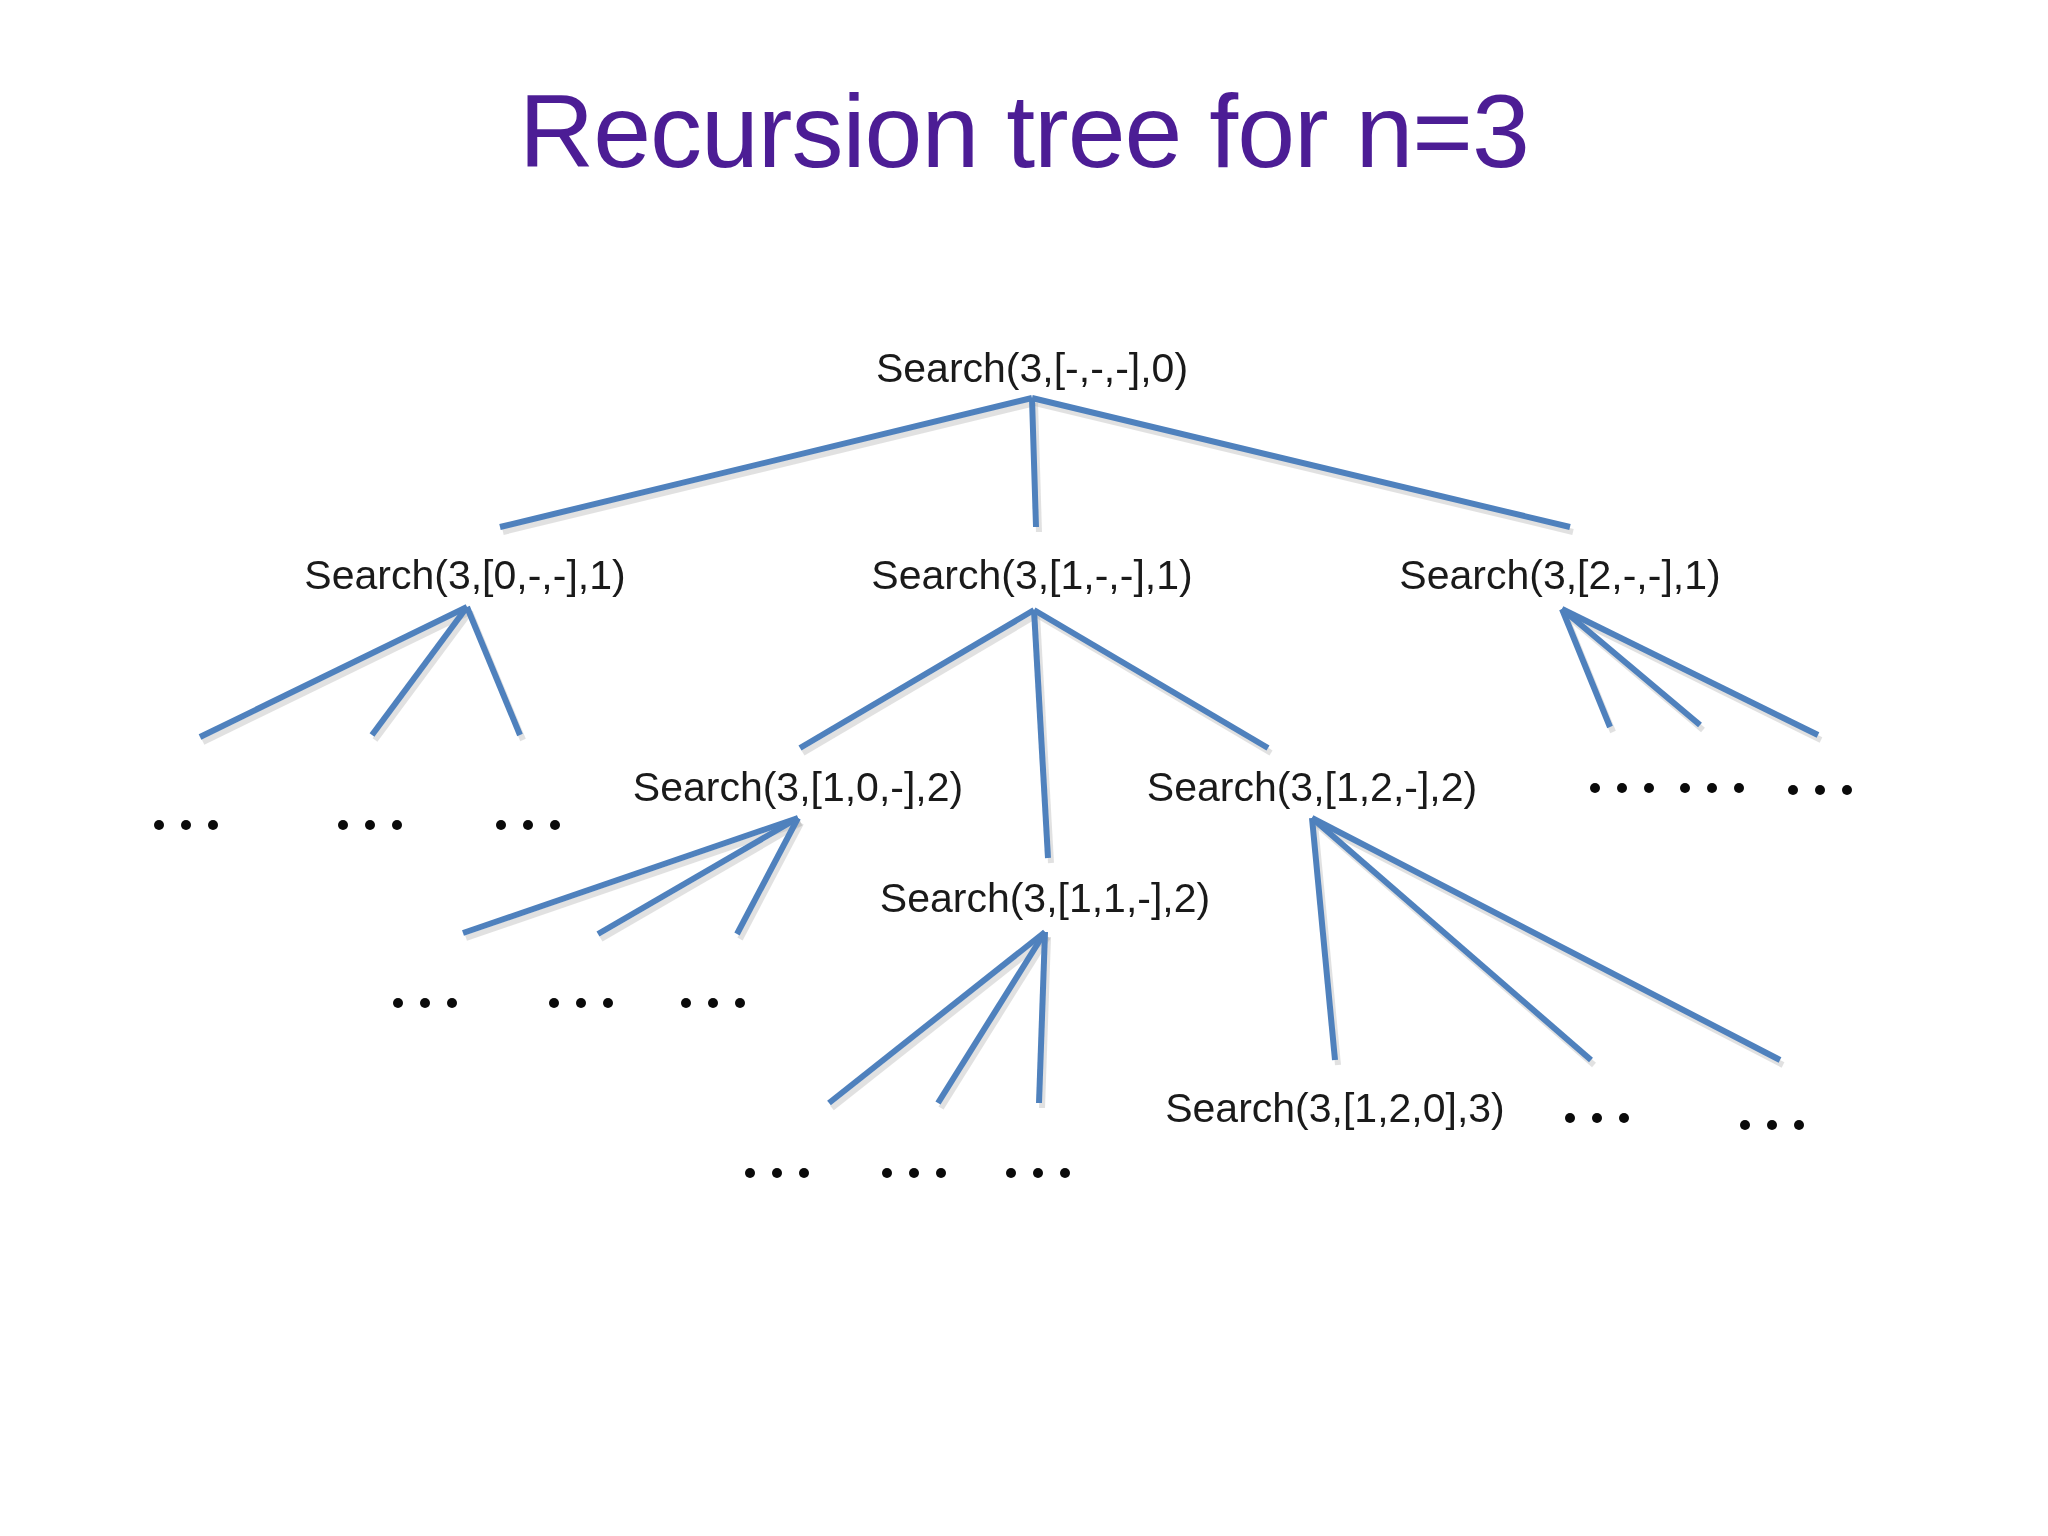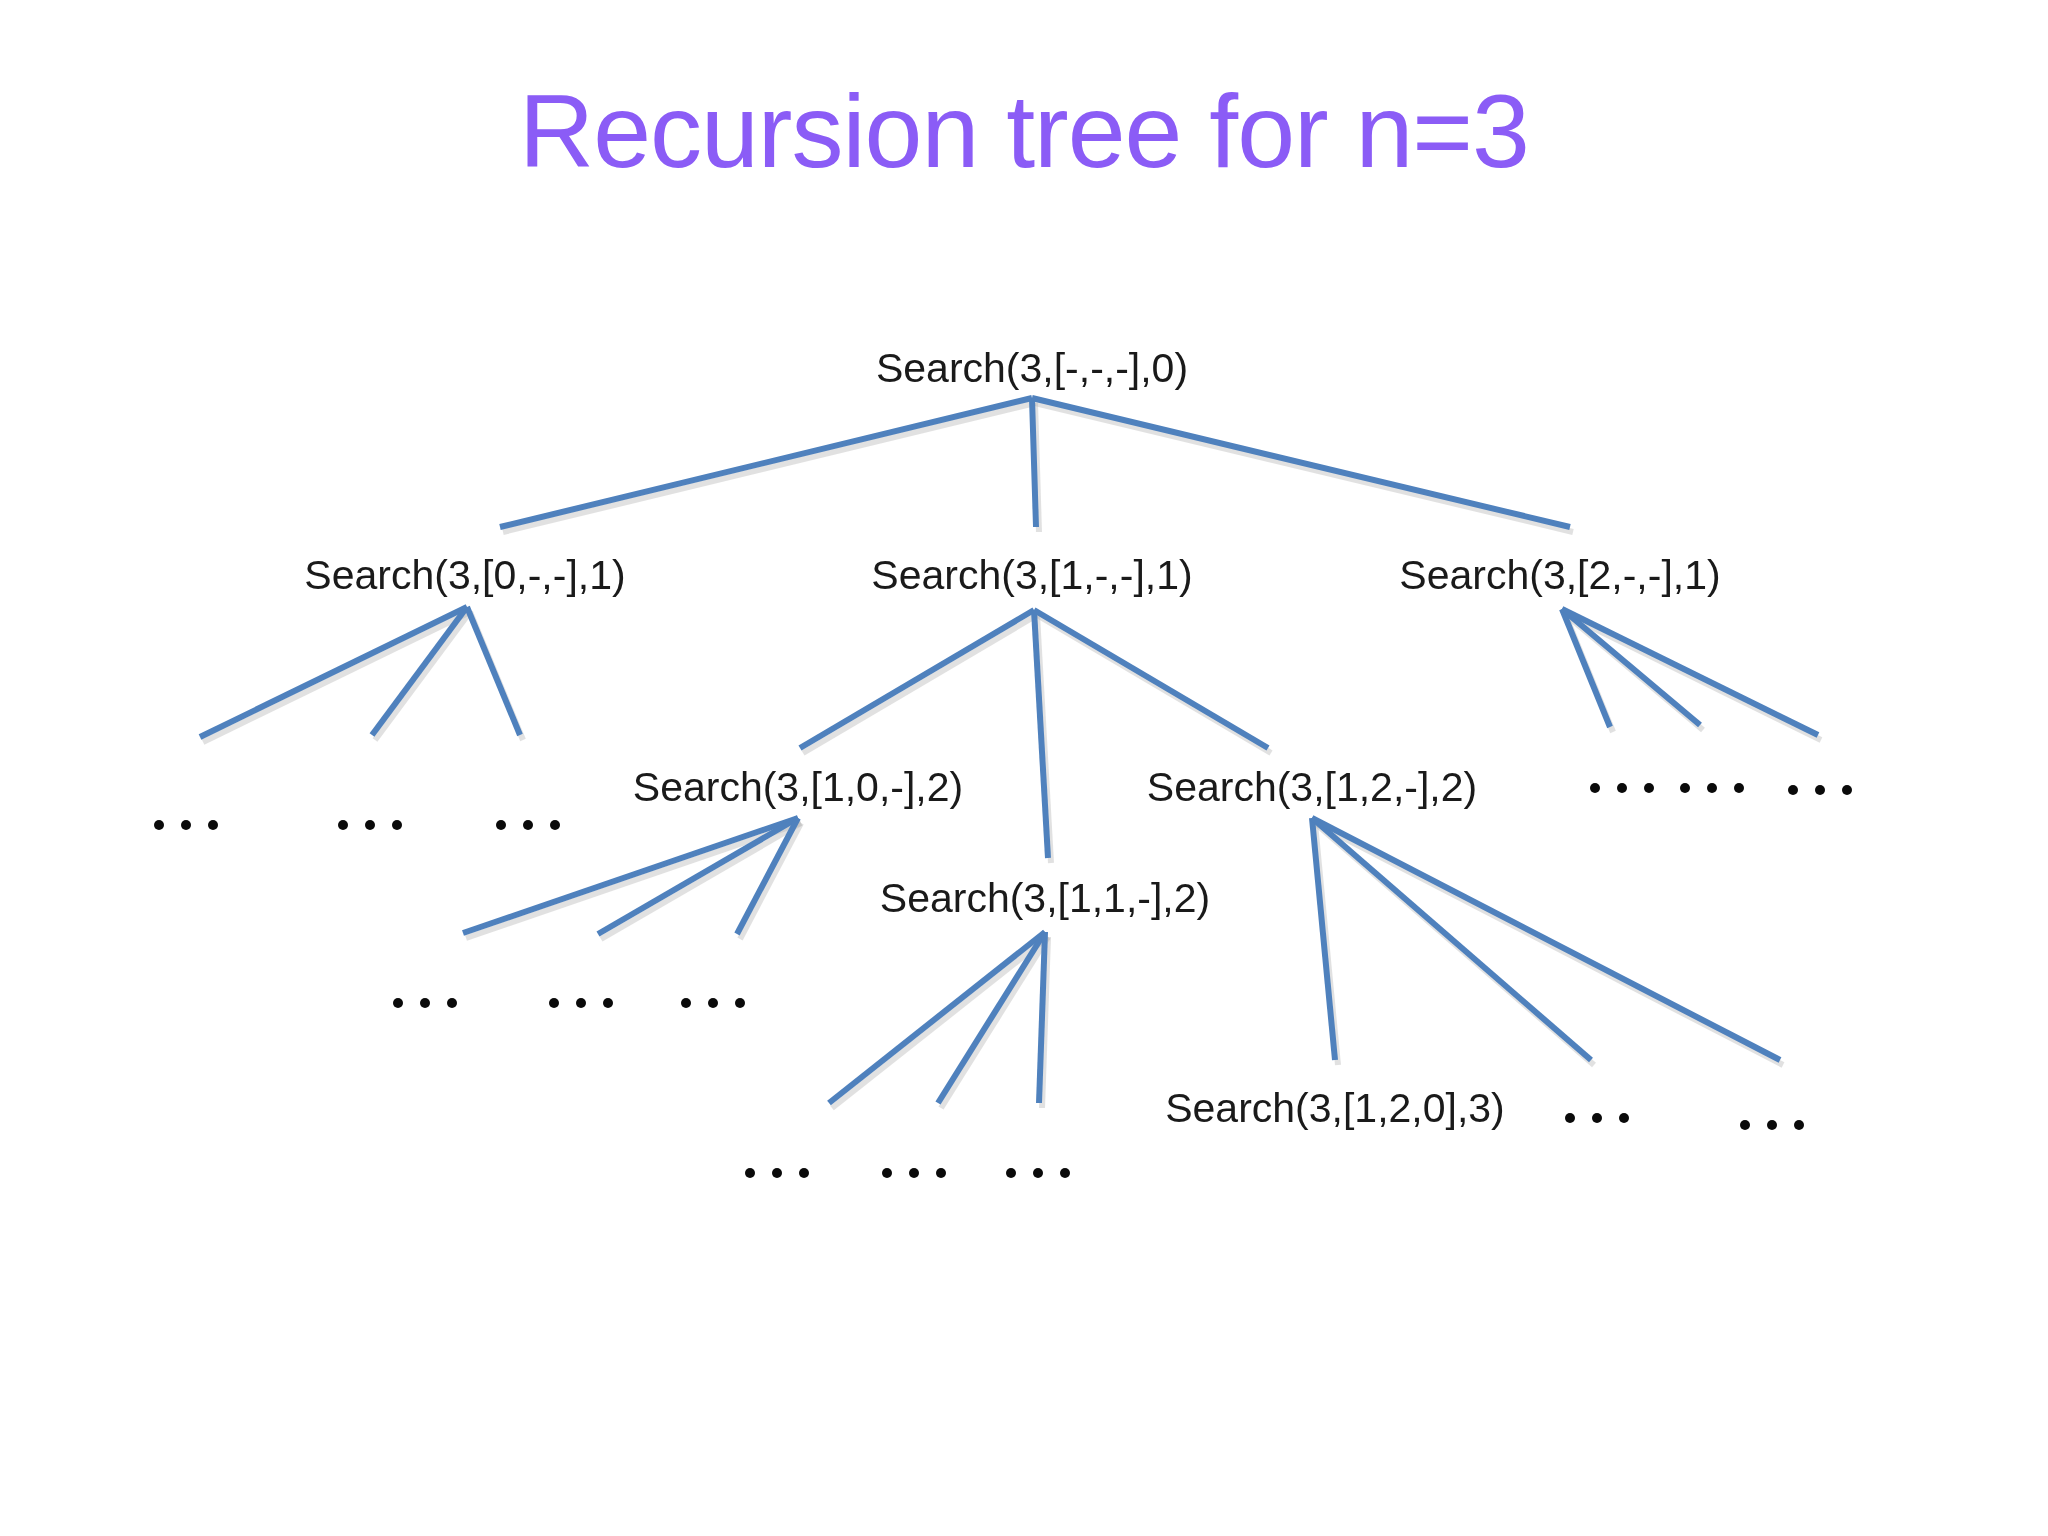--- a/index.html
+++ b/index.html
@@ -32,21 +32,21 @@
   }
   .tree-svg text{
     font-family:"Liberation Sans", sans-serif;
     font-size:41px;
   }
 </style>
 </head>
 <body>
 
 <div class="slide">
-  <h1 class="slide-title" style="color: #8b5cf6;">Recursion tree for n=3</h1>
+  <h1 class="slide-title" style="color: #4c1d95;">Recursion tree for n=3</h1>
   <svg class="tree-svg" viewBox="0 0 2048 1536" xmlns="http://www.w3.org/2000/svg">
       <line x1="1035" y1="403" x2="503" y2="532" stroke="#bdbdbd" stroke-width="6" stroke-opacity="0.45"></line>
       <line x1="1035" y1="403" x2="1039" y2="532" stroke="#bdbdbd" stroke-width="6" stroke-opacity="0.45"></line>
       <line x1="1035" y1="403" x2="1573" y2="532" stroke="#bdbdbd" stroke-width="6" stroke-opacity="0.45"></line>
       <line x1="470" y1="612" x2="203" y2="742" stroke="#bdbdbd" stroke-width="6" stroke-opacity="0.45"></line>
       <line x1="470" y1="612" x2="375" y2="740" stroke="#bdbdbd" stroke-width="6" stroke-opacity="0.45"></line>
       <line x1="470" y1="612" x2="523" y2="740" stroke="#bdbdbd" stroke-width="6" stroke-opacity="0.45"></line>
       <line x1="1037" y1="615" x2="803" y2="753" stroke="#bdbdbd" stroke-width="6" stroke-opacity="0.45"></line>
       <line x1="1037" y1="615" x2="1051" y2="863" stroke="#bdbdbd" stroke-width="6" stroke-opacity="0.45"></line>
       <line x1="1037" y1="615" x2="1271" y2="753" stroke="#bdbdbd" stroke-width="6" stroke-opacity="0.45"></line>

